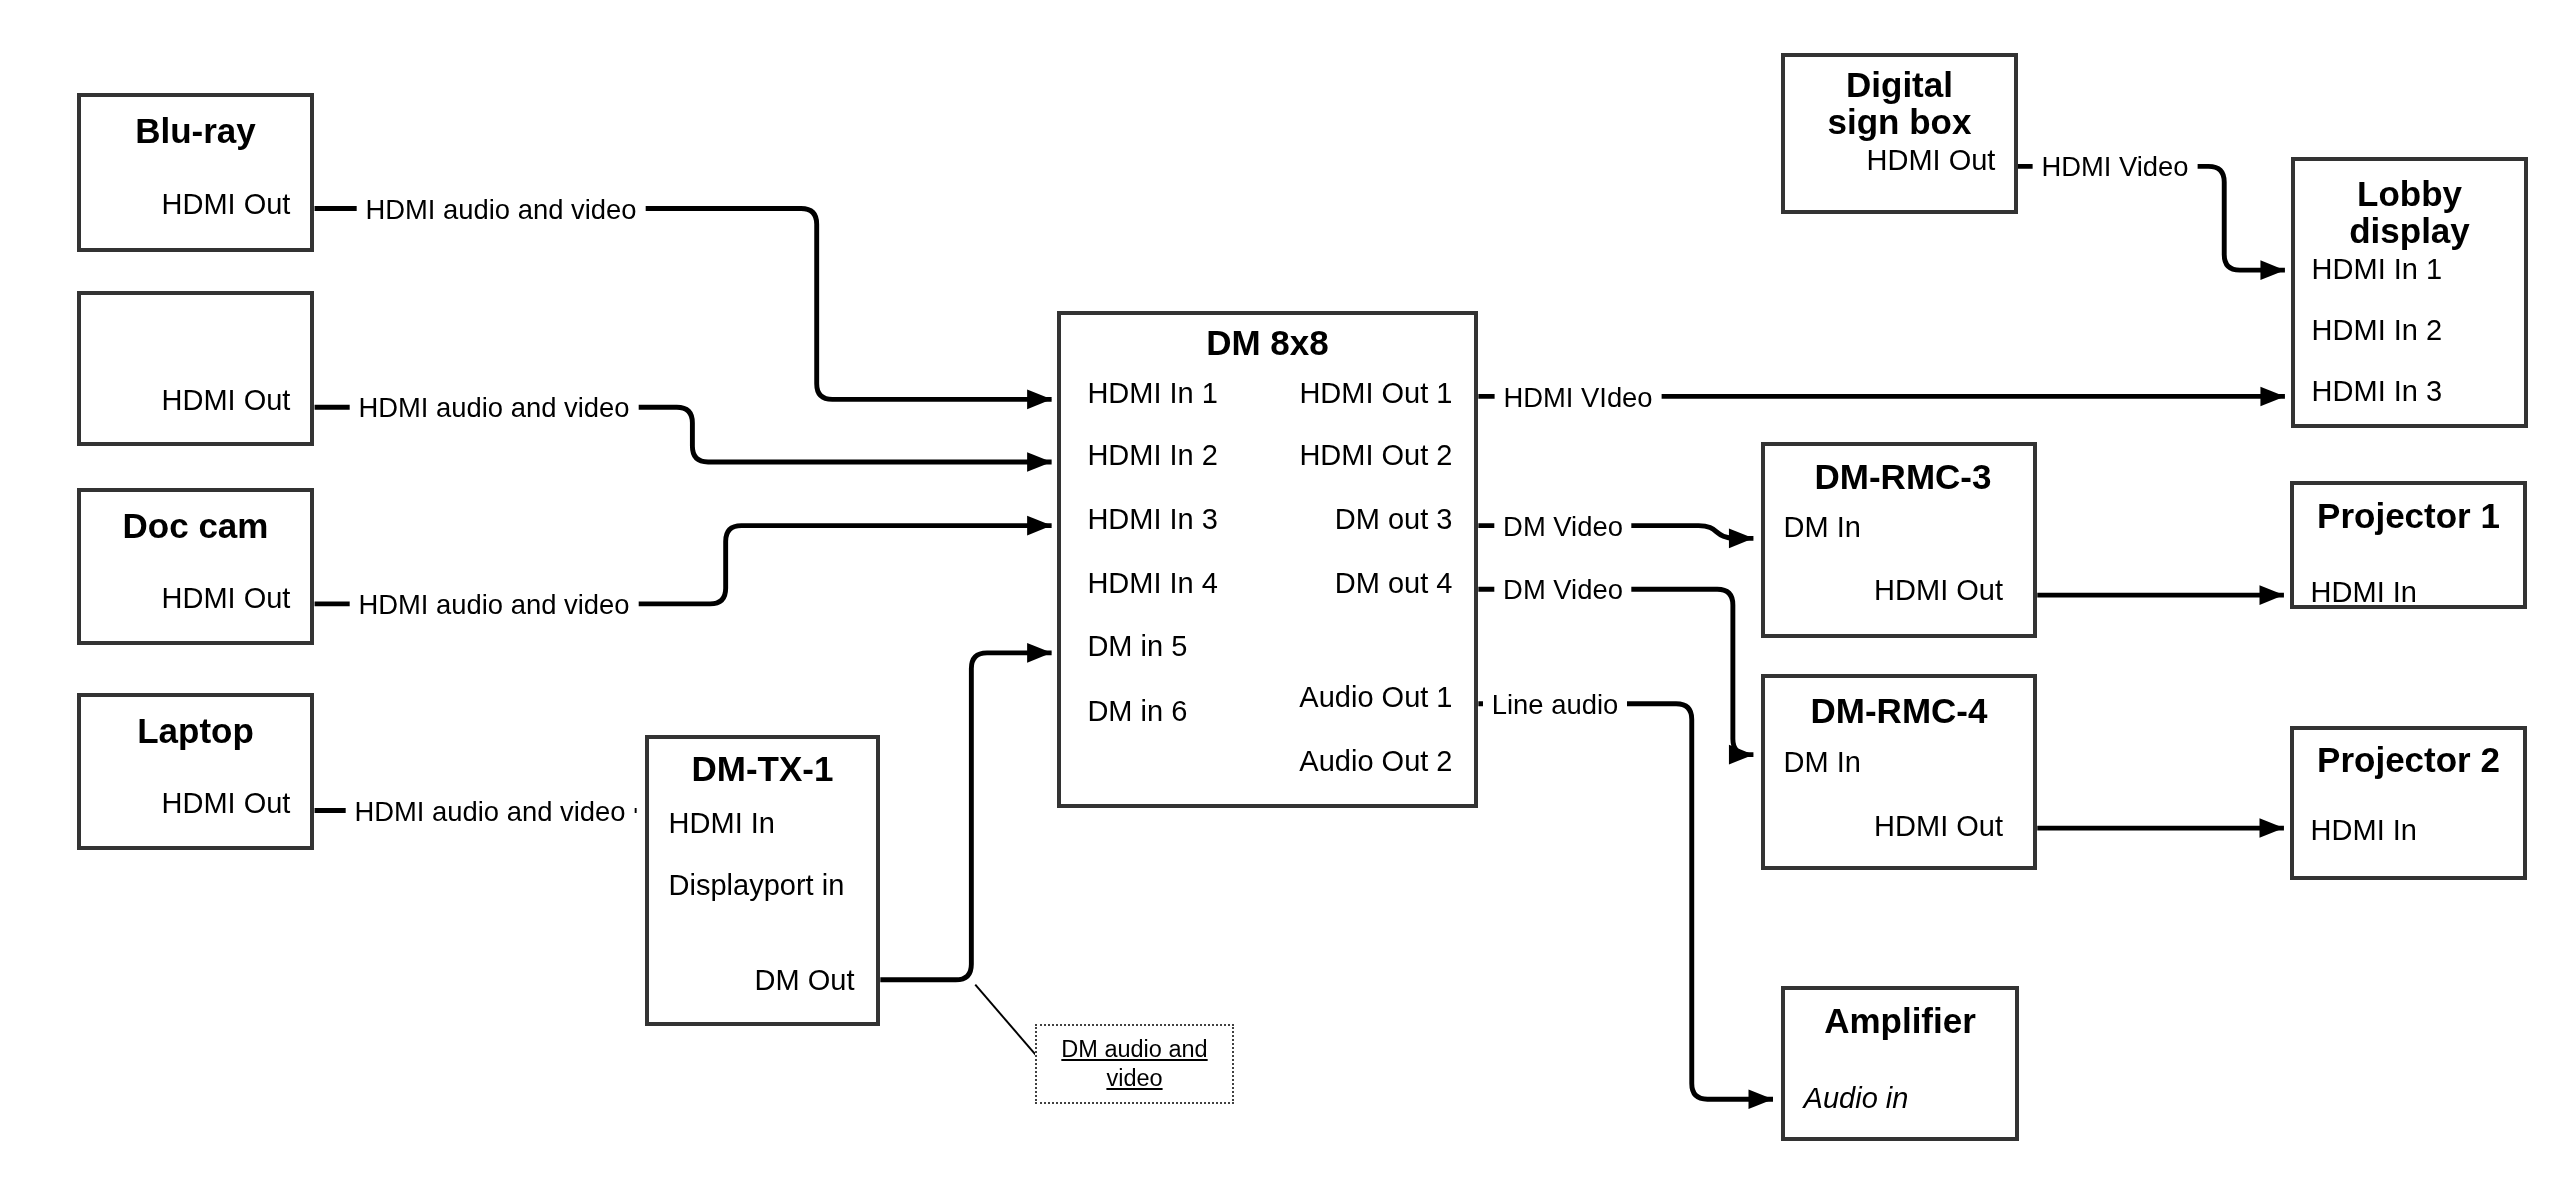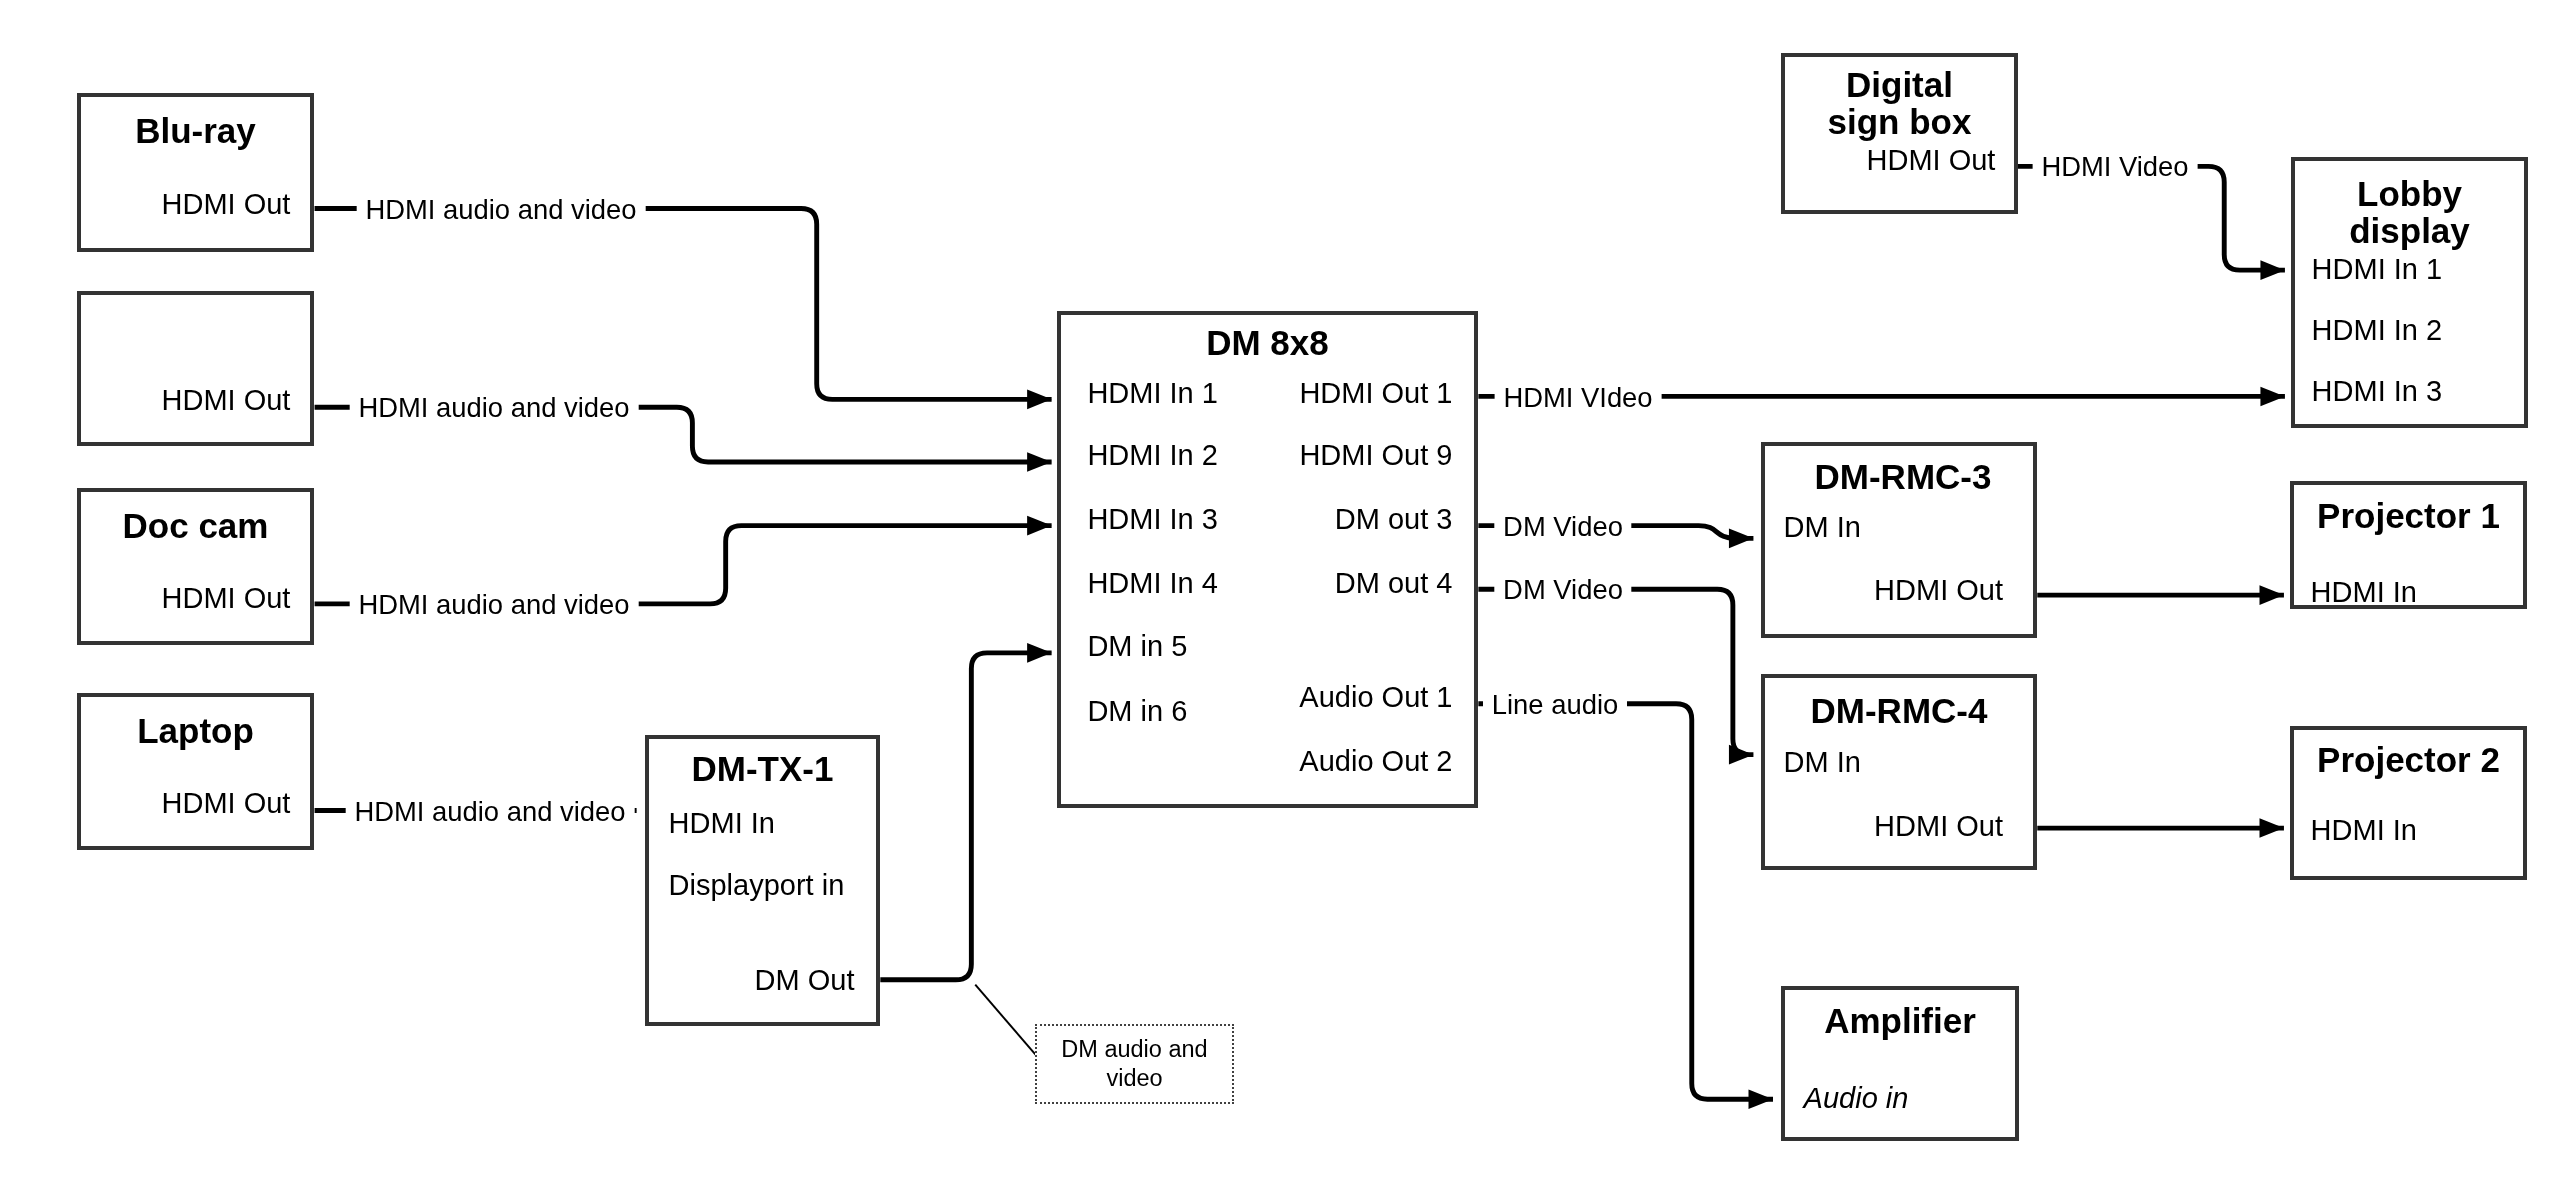--- a/index.html
+++ b/index.html
@@ -85,21 +85,21 @@
 
   <div class="node" style="left:1057px;top:311px;width:421px;height:497px;">
     <span class="title" style="margin-top:8.8px;">DM 8x8</span>
     <div class="port" style="top:61px;left:26.4px;">HDMI In 1</div>
     <div class="port" style="top:123px;left:26.4px;">HDMI In 2</div>
     <div class="port" style="top:187px;left:26.4px;">HDMI In 3</div>
     <div class="port" style="top:251px;left:26.4px;">HDMI In 4</div>
     <div class="port" style="top:314px;left:26.4px;">DM in 5</div>
     <div class="port" style="top:379px;left:26.4px;">DM in 6</div>
     <div class="port right" style="top:61px;right:21.5px;">HDMI Out 1</div>
-    <div class="port right" style="top:123px;right:21.5px;">HDMI Out 9</div>
+    <div class="port right" style="top:123px;right:21.5px;">HDMI Out 2</div>
     <div class="port right" style="top:187px;right:21.5px;">DM out 3</div>
     <div class="port right" style="top:251px;right:21.5px;">DM out 4</div>
     <div class="port right" style="top:365px;right:21.5px;">Audio Out 1</div>
     <div class="port right" style="top:429px;right:21.5px;">Audio Out 2</div>
   </div>
 
   <div class="node n-signbox" style="left:1781px;top:53px;width:237px;height:161px;">
     <span class="title" style="margin-top:8.8px;">Digital sign box</span>
     <div class="port right" style="top:86px;right:18.6px;">HDMI Out</div>
   </div>
@@ -131,21 +131,21 @@
   <div class="node" style="left:2290px;top:726px;width:237px;height:154px;">
     <span class="title" style="margin-top:10.8px;">Projector 2</span>
     <div class="port" style="top:83px;left:16.6px;">HDMI In</div>
   </div>
 
   <div class="node" style="left:1781px;top:986px;width:238px;height:155px;">
     <span class="title" style="margin-top:11.7px;">Amplifier</span>
     <div class="port" style="top:91px;left:18.6px;font-style:italic;">Audio in</div>
   </div>
 
-  <div class="callout" style="left:1035px;top:1024px;width:199px;height:80px;">
+  <div class="callout" style="left:1035px;top:1024px;width:199px;height:80px;text-decoration:underline;">
     <span>DM audio and video</span>
   </div>
 
   <div class="edge-label" style="left:501px;top:209px;">HDMI audio and video</div>
   <div class="edge-label" style="left:494px;top:407px;">HDMI audio and video</div>
   <div class="edge-label" style="left:494px;top:604px;">HDMI audio and video</div>
   <div class="edge-label" style="left:490px;top:811px;">HDMI audio and video</div>
   <div class="edge-label" style="left:1578px;top:397px;">HDMI VIdeo</div>
   <div class="edge-label" style="left:1563px;top:526px;">DM Video</div>
   <div class="edge-label" style="left:1563px;top:589px;">DM Video</div>

